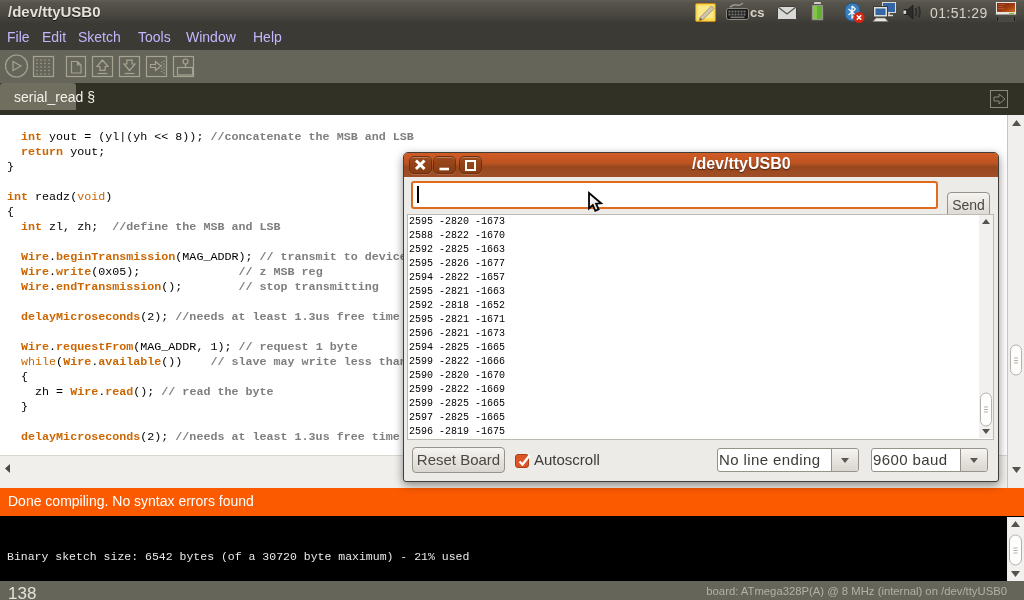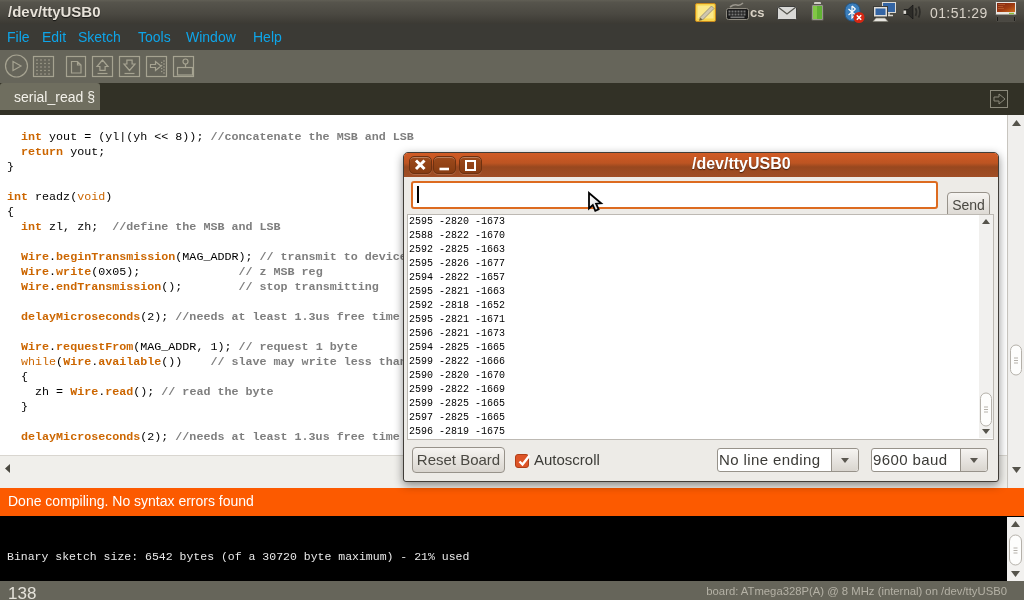--- a/index.html
+++ b/index.html
@@ -7,26 +7,26 @@
     font-family:"Liberation Sans",sans-serif;background:#fff;}
   .abs{position:absolute;}
   
   #panel{left:0;top:0;width:1024px;height:24px;
     background:linear-gradient(#615f55 0%,#56544c 10%,#4a4841 60%,#3b3933 100%);}
   #paneltitle{left:8px;top:3px;font-size:15px;font-weight:bold;color:#e7e2d9;
     text-shadow:0 1px 1px rgba(0,0,0,.7);letter-spacing:0px;}
   #clock{left:930px;top:5px;font-size:14px;color:#d8d2c8;letter-spacing:0.4px;}
   
   #menubar{left:0;top:24px;width:1024px;height:26px;background:#3b3a35;}
-  .menu{position:absolute;top:5px;font-size:14px;color:#0ea5e9;text-align:center;}
+  .menu{position:absolute;top:5px;font-size:14px;color:#c4b5fd;text-align:center;}
   
   #toolbar{left:0;top:50px;width:1024px;height:33px;background:#66655a;}
   
   #tabbar{left:0;top:83px;width:1024px;height:32px;background:#323126;}
-  #tab{left:6px;top:5px;width:100px;height:27px;background:#6f6e5f;
+  #tab{left:6px;top:5px;width:76px;height:27px;background:#6f6e5f;
     border-radius:3px 3px 0 0;}
   #tab span{position:absolute;left:14px;top:6px;font-size:14px;color:#f3f1ea;}
   
   #editor{left:0;top:115px;width:1007px;height:340px;background:#ffffff;overflow:hidden;}
   #code{position:absolute;left:7px;top:14.5px;font-family:"Liberation Mono",monospace;
     font-size:11.7px;line-height:15px;color:#000;white-space:pre;margin:0;}
   #code .k{color:#cc6600;}
   #code b{color:#cc6600;font-weight:bold;}
   #code .c{color:#7e7e7e;font-weight:bold;}
   

